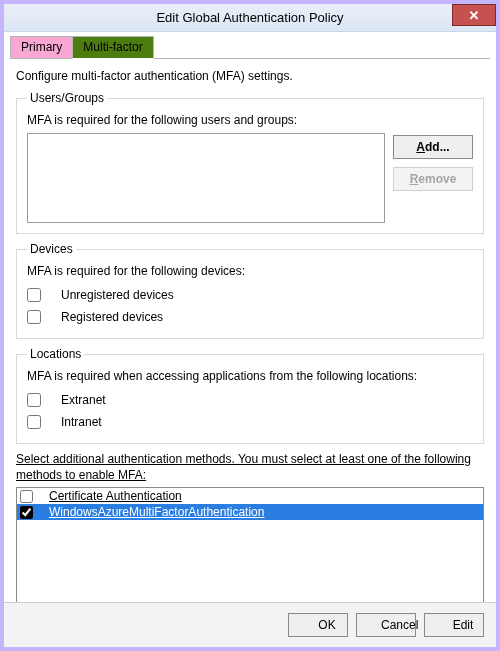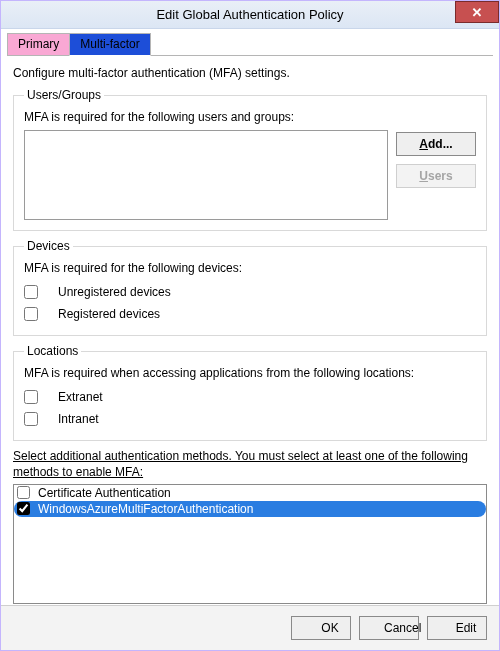--- a/index.html
+++ b/index.html
@@ -9,21 +9,21 @@
     font-size: 12px;
     background: #fff;
     color: #000;
     width: 500px;
     height: 651px;
     overflow: hidden;
   }
   .window {
     width: 500px;
     height: 651px;
-    border: 1px solid #c4b5fd;
+    border: 4px solid #c4b5fd;
     background: #fff;
     display: flex;
     flex-direction: column;
   }
   .titlebar {
     height: 28px;
     background: linear-gradient(#e9eff7, #dce6f4);
     border-bottom: 1px solid #c9d6ea;
     display: flex;
     align-items: center;
@@ -66,21 +66,21 @@
     border: 1px solid #b5b5b5;
     border-bottom: 1px solid #b5b5b5;
     background: #f9a8d4;
     font-size: 12px;
     margin-right: -1px;
     position: relative;
     z-index: 1;
     cursor: default;
   }
   .tab.active {
-    background: #1d4ed8;
+    background: #4d7c0f;
     border-bottom: 1px solid #fff;
     z-index: 2;
   }
   .content {
     flex: 1;
     padding: 8px 12px 8px 12px;
     overflow: hidden;
   }
   .intro { margin: 2px 0 8px 0; }
   fieldset.group {
@@ -135,28 +135,29 @@
   }
   .select-text { margin: 6px 0 4px 0; line-height: 1.3; text-decoration: underline; }
   .methods-list {
     border: 1px solid #8a8a8a;
     height: 120px;
     background: #fff;
     overflow: auto;
   }
   .method-item {
     display: flex;
-    gap: 8px;
+    align-items: center;
+    gap: 16px;
     padding: 1px 3px;
     font-size: 12px;
+    text-decoration: underline;
   }
   .method-item.selected {
     background: #2a7de1;
     color: #fff;
-    border-radius: 8px;
   }
   .method-item input[type=checkbox] {
     width: 13px; height: 13px;
     margin: 0;
     accent-color: #000;
     background: #fff;
   }
   .footer {
     border-top: 1px solid #cfcfcf;
     padding: 10px 12px;
@@ -189,21 +190,21 @@
 
     <div class="intro">Configure multi-factor authentication (MFA) settings.</div>
 
     <fieldset class="group">
       <legend>Users/Groups</legend>
       <div class="sublabel">MFA is required for the following users and groups:</div>
       <div class="ug-row">
         <div class="ug-list"></div>
         <div class="ug-btns">
           <button class="btn underline-first">Add...</button>
-          <button class="btn underline-first" disabled="">Users</button>
+          <button class="btn underline-first" disabled="">Remove</button>
         </div>
       </div>
     </fieldset>
 
     <fieldset class="group">
       <legend>Devices</legend>
       <div class="sublabel">MFA is required for the following devices:</div>
       <label class="chk-row">
         <input type="checkbox" style="">
         <span>Unregistered devices</span>

